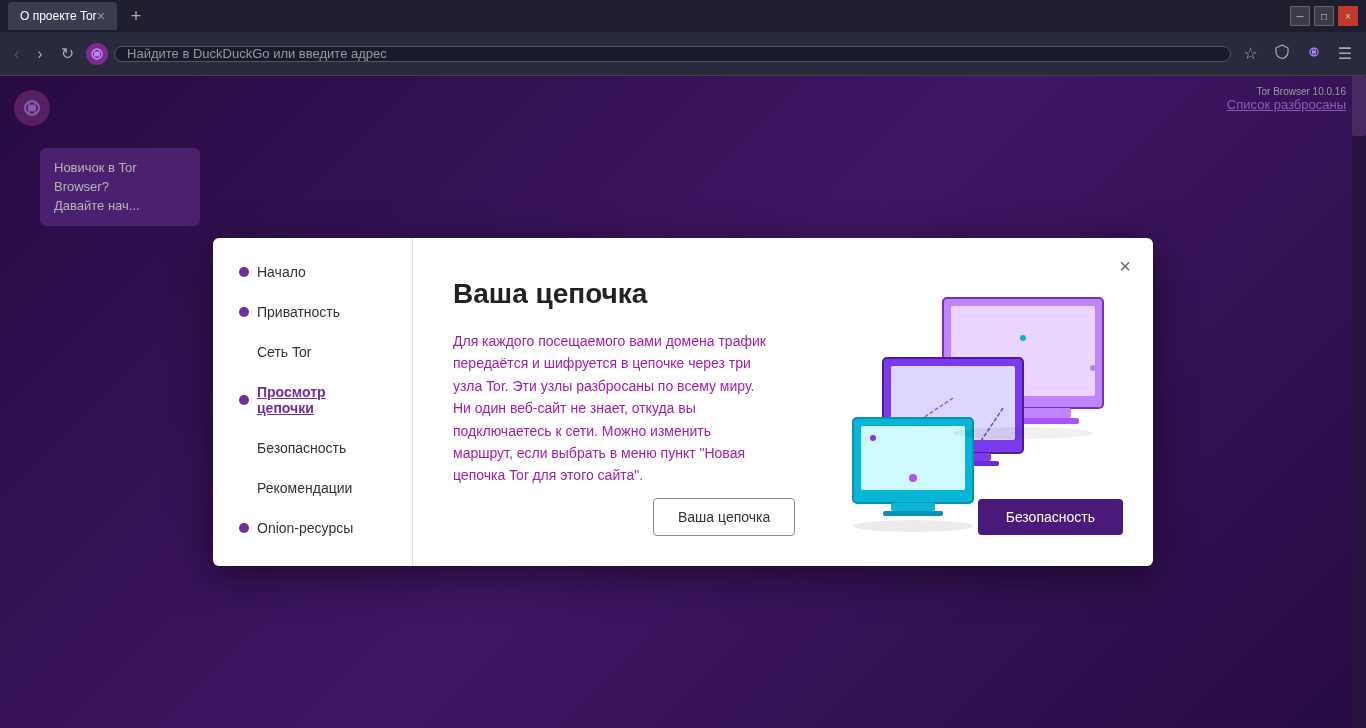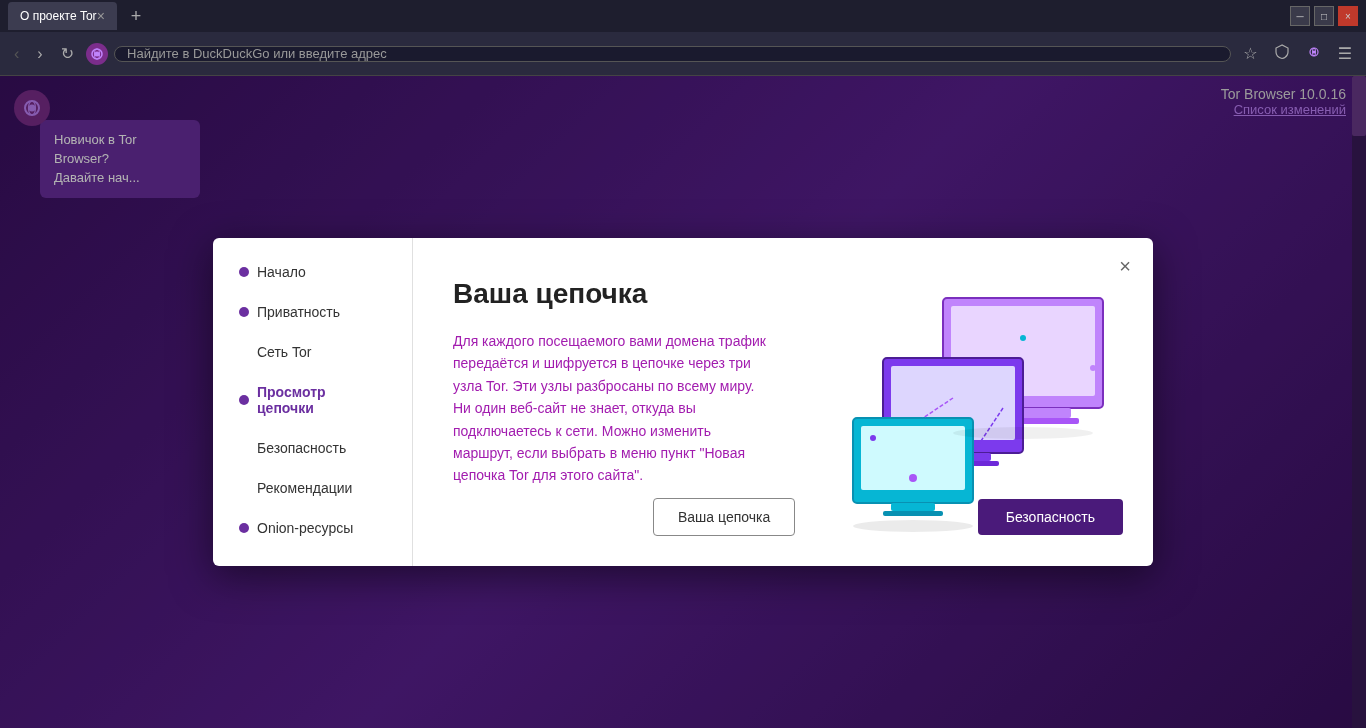--- a/index.html
+++ b/index.html
@@ -142,21 +142,21 @@
       height: calc(728px - 32px - 44px);
       display: flex;
       position: relative;
       overflow: hidden;
     }
 
     
     .sidebar-tooltip {
       position: absolute;
       left: 40px;
-      top: 44px;
+      top: 72px;
       background: #6b2fa0;
       border-radius: 6px;
       padding: 10px 14px;
       width: 160px;
       z-index: 10;
     }
     .sidebar-tooltip-text {
       color: #fff;
       font-size: 13px;
       line-height: 1.4;
@@ -180,21 +180,21 @@
 
     
     .version-info {
       position: absolute;
       right: 20px;
       top: 10px;
       text-align: right;
     }
     .version-text {
       color: #ddd;
-      font-size: 14px;
+      font-size: 10px;
     }
     .changelog-link {
       color: #c084fc;
       font-size: 13px;
       text-decoration: underline;
       cursor: pointer;
     }
 
     
     .scrollbar {
@@ -250,20 +250,21 @@
       padding: 10px 6px;
       cursor: pointer;
       color: #333;
       font-size: 14px;
       border-radius: 4px;
       margin-bottom: 4px;
     }
     .nav-item.active {
       color: #6b2fa0;
       font-weight: bold;
+      text-decoration: underline;
     }
     .nav-dot {
       width: 10px;
       height: 10px;
       border-radius: 50%;
       background: #6b2fa0;
       flex-shrink: 0;
     }
     .nav-dot.empty {
       background: transparent;
@@ -423,21 +424,21 @@
       <ellipse cx="11" cy="11" rx="3.5" ry="7" stroke="#c084fc" stroke-width="1.2" fill="none"></ellipse>
     </svg>
   </div>
 
   <div class="sidebar-tooltip">
     <span class="sidebar-tooltip-text">Новичок в Tor Browser?<br>Давайте нач...</span>
   </div>
 
   <div class="version-info">
     <div class="version-text">Tor Browser 10.0.16</div>
-    <div class="changelog-link">Список изменений</div>
+    <div class="changelog-link">Список разбросаны</div>
   </div>
 
   <div class="scrollbar">
     <div class="scrollbar-thumb"></div>
   </div>
 
   <div class="modal-overlay">
     <div class="modal">
 
       <button class="modal-close">×</button>

